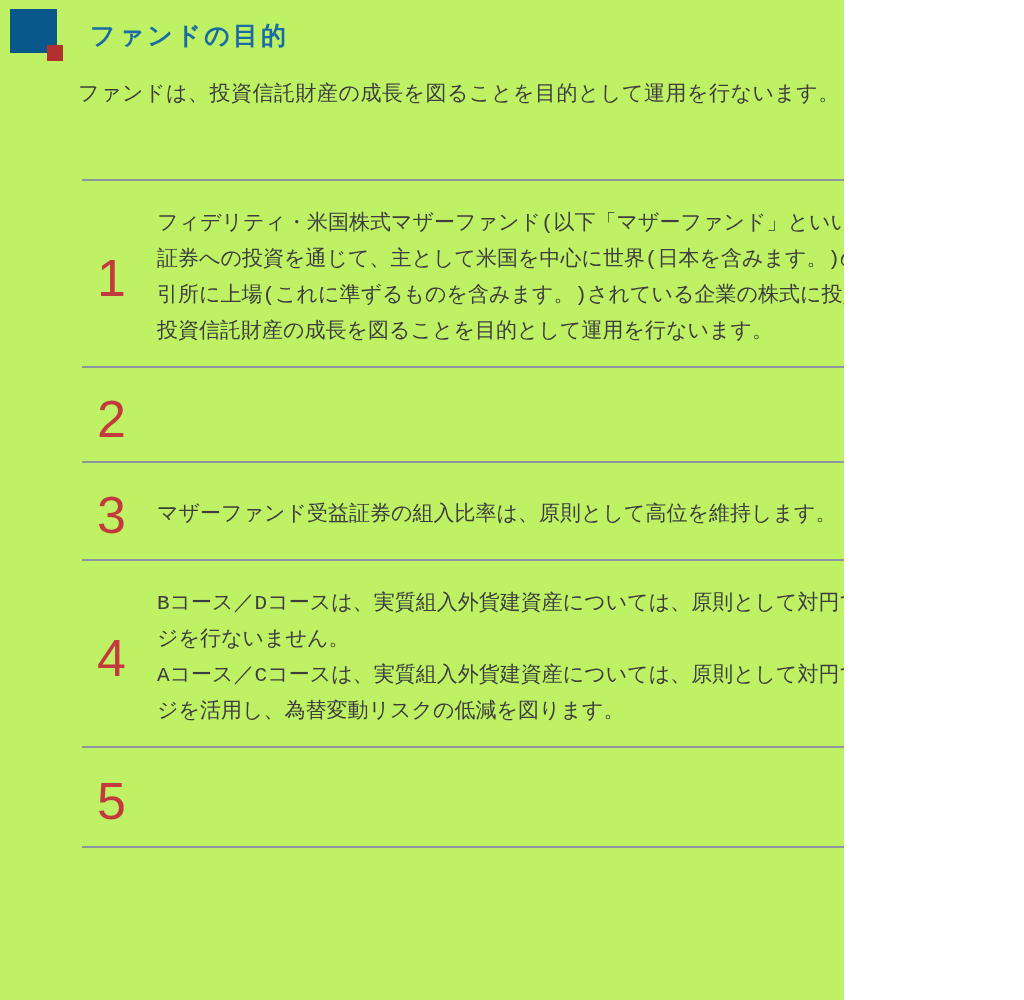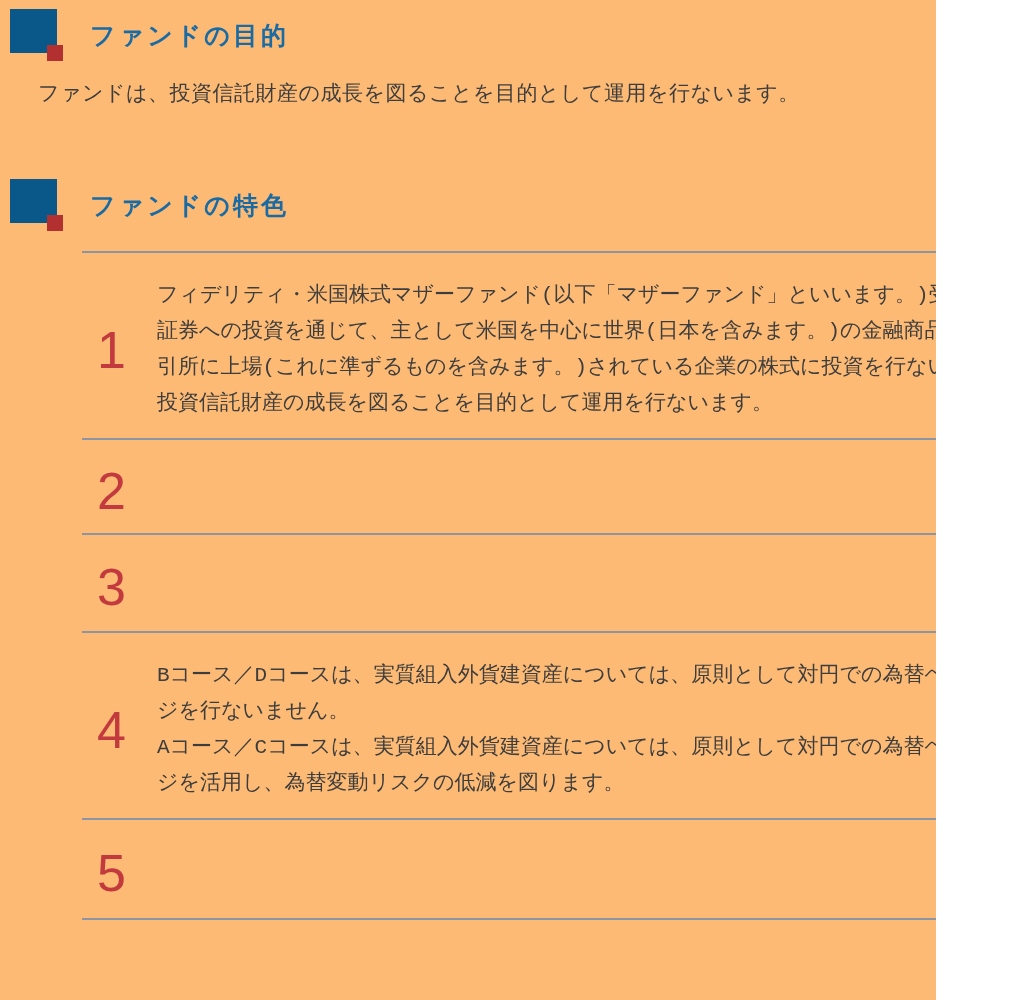--- a/index.html
+++ b/index.html
@@ -3,25 +3,25 @@
 <meta charset="utf-8">
 <style>
   html, body { margin: 0; padding: 0; background: #ffffff; }
   body {
     font-family: "Liberation Sans", "DejaVu Sans", sans-serif;
     color: #3d3d3d;
     -webkit-font-smoothing: antialiased;
   }
   .page {
     position: relative;
-    width: 936px;
+    width: 844px;
     height: 1000px;
     box-sizing: border-box;
     padding-top: 9px;
-    background: #fdba74;
+    background: #bef264;
     overflow: hidden;
   }
 
   
   .section-header {
     display: flex;
     height: 52px;
     margin-left: 10px;
   }
   .mark {
@@ -45,21 +45,21 @@
   .section-title {
     margin: 0 0 0 27px;
     align-self: center;
     font-size: 25px;
     font-weight: bold;
     letter-spacing: 3px;
     color: #1a6ba3;
   }
 
   .lead {
-    margin: 14px 0 0 38px;
+    margin: 14px 0 0 78px;
     font-size: 21px;
     line-height: 36px;
     letter-spacing: 0.5px;
   }
 
   .section2 { margin-top: 68px; }
 
   .features {
     margin: 20px 0 0 82px;
     width: 902px;
@@ -109,43 +109,39 @@
       <div class="mark">
         <div class="mark-blue"></div>
         <div class="mark-red"></div>
       </div>
       <h2 class="section-title">ファンドの目的</h2>
     </div>
     <p class="lead">ファンドは、投資信託財産の成長を図ることを目的として運用を行ないます。</p>
   </section>
 
   <section class="section2">
-    <div class="section-header">
-      <div class="mark">
-        <div class="mark-blue"></div>
-        <div class="mark-red"></div>
-      </div>
-      <h2 class="section-title">ファンドの特色</h2>
-    </div>
 
     <div class="features">
 
       <div class="feature">
         <div class="num">1</div>
         <div class="ftext">
           <p>フィデリティ・米国株式マザーファンド(以下「マザーファンド」といいます。)受益証券への投資を通じて、主として米国を中心に世界(日本を含みます。)の金融商品取引所に上場(これに準ずるものを含みます。)されている企業の株式に投資を行ない、投資信託財産の成長を図ることを目的として運用を行ないます。</p>
         </div>
       </div>
 
       <div class="feature">
         <div class="num">2</div>
       </div>
 
       <div class="feature pad-3">
         <div class="num">3</div>
+        <div class="ftext">
+          <p>マザーファンド受益証券の組入比率は、原則として高位を維持します。</p>
+        </div>
       </div>
 
       <div class="feature">
         <div class="num">4</div>
         <div class="ftext">
           <p>Bコース／Dコースは、実質組入外貨建資産については、原則として対円での為替ヘッジを行ないません。</p>
           <p>Aコース／Cコースは、実質組入外貨建資産については、原則として対円での為替ヘッジを活用し、為替変動リスクの低減を図ります。</p>
         </div>
       </div>
 

